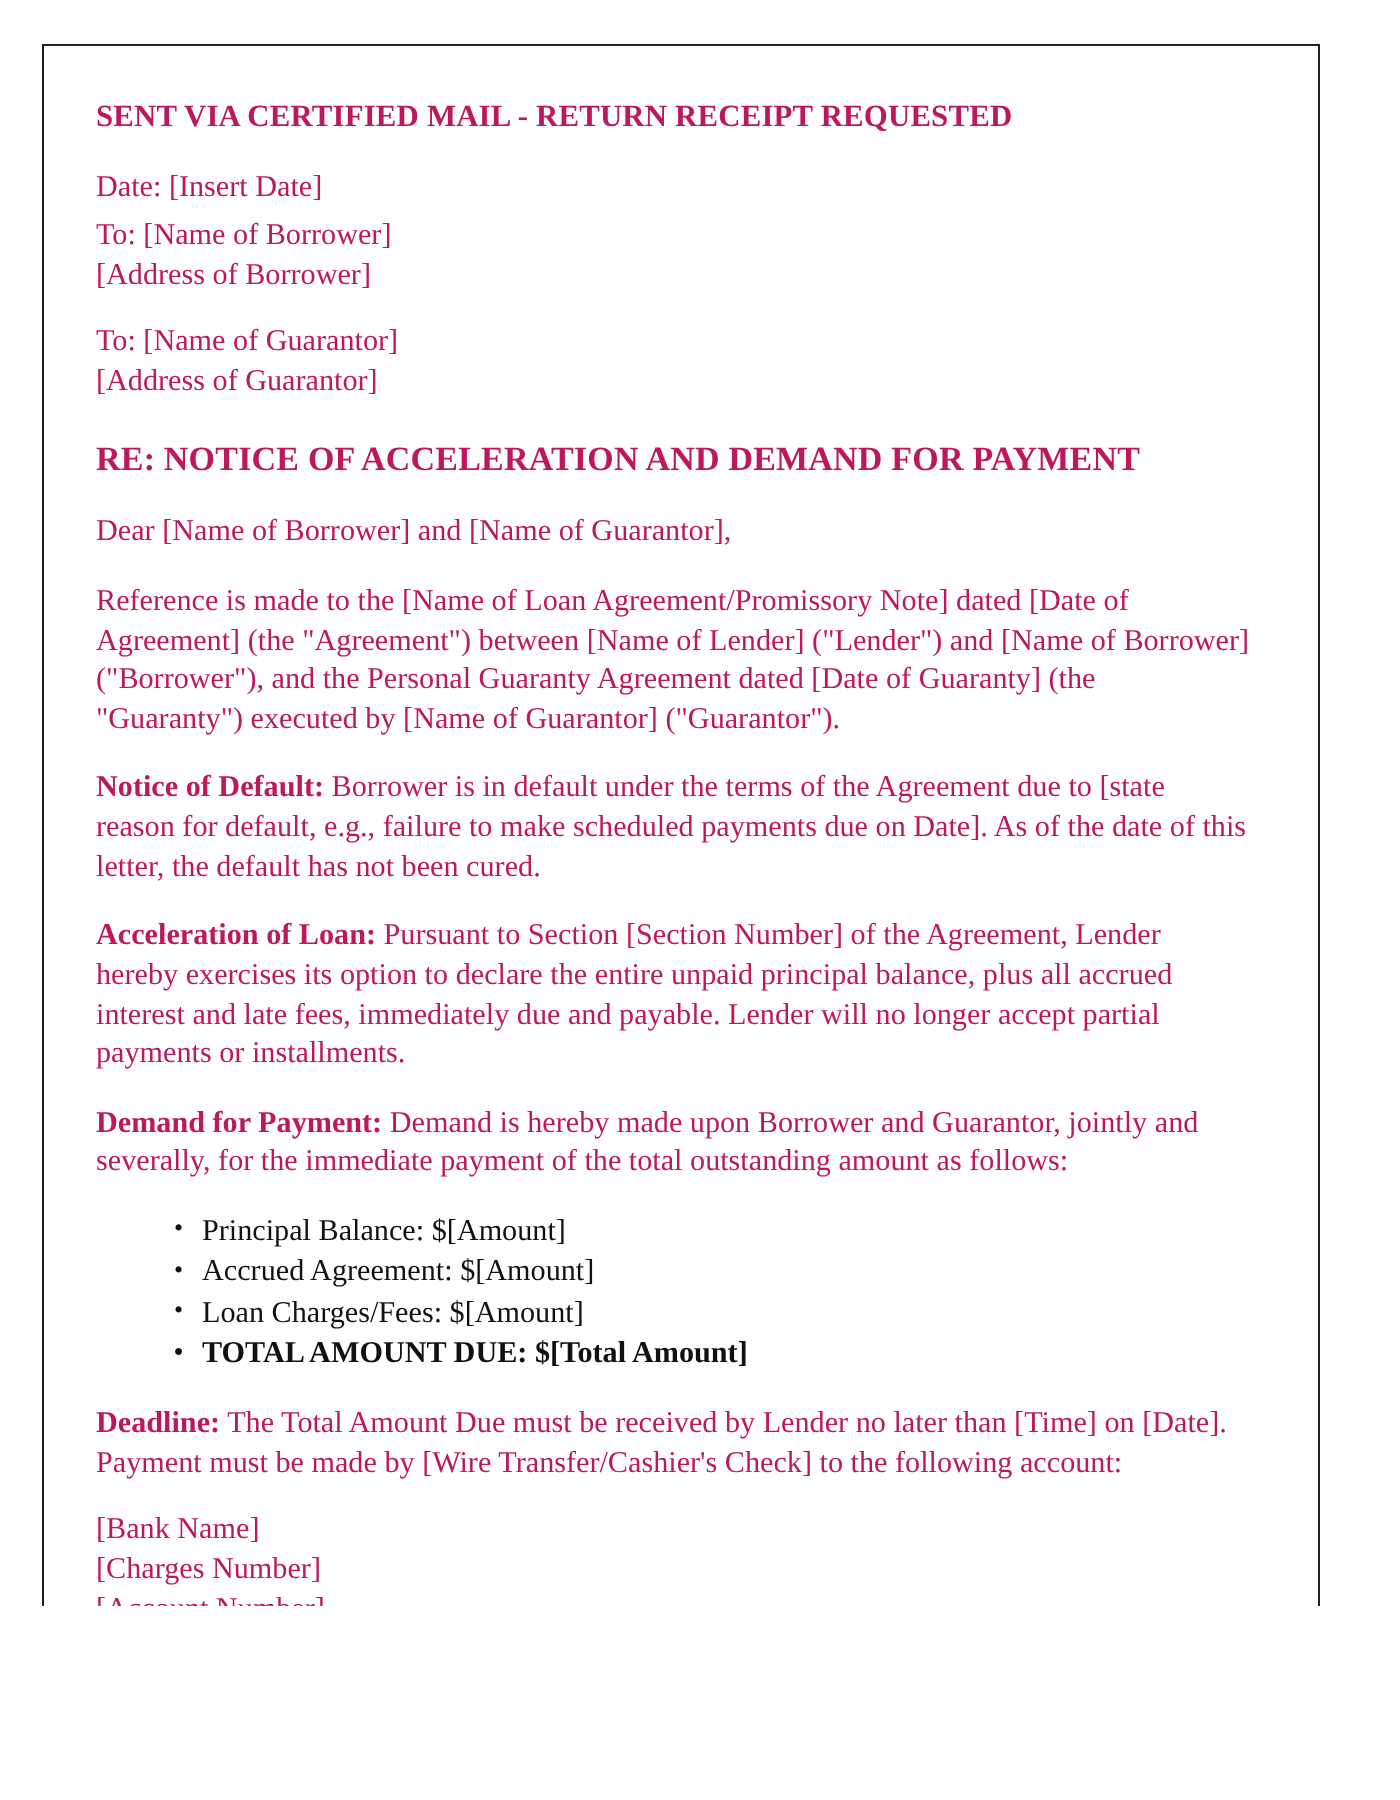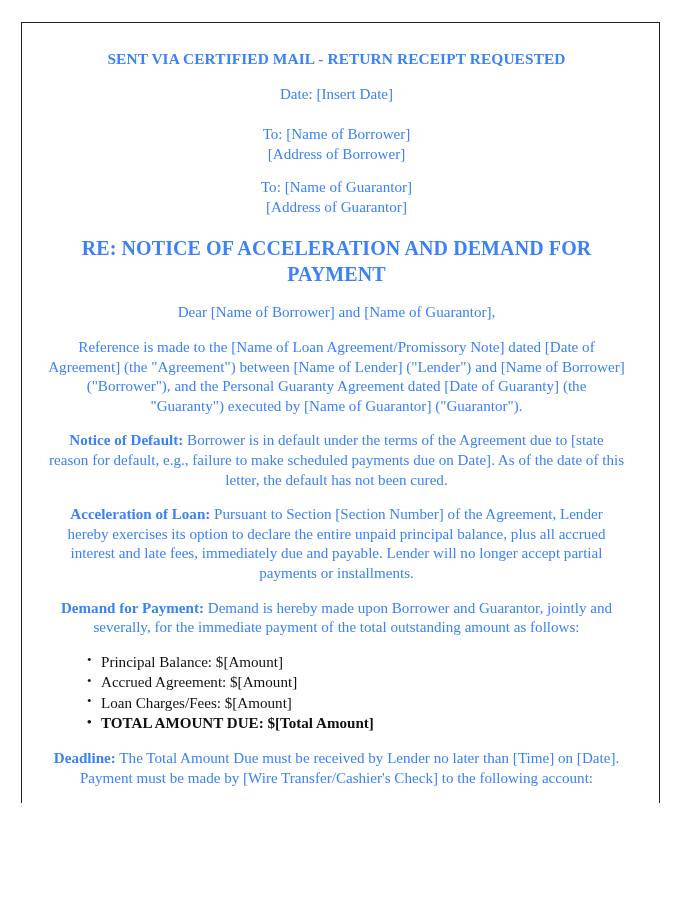--- a/index.html
+++ b/index.html
@@ -31,45 +31,45 @@
   .page-body {
     position: absolute;
     left: 26px;
     top: 26px;
     width: 577px;
   }
   p, .block {
     margin: 0 0 13px 0;
     font-size: 15.1px;
     line-height: 1.30;
-    text-align: center;
-    color: #3b82f6;
+    text-align: left;
+    color: #be185d;
   }
   .title {
     font-weight: bold;
     font-size: 15.4px;
     letter-spacing: 0.1px;
     margin-bottom: 16px;
   }
   .re-line {
     font-weight: bold;
-    font-size: 20px;
+    font-size: 17px;
     letter-spacing: 0.1px;
     margin-top: 17px;
     margin-bottom: 16px;
   }
   .addr-block {
     margin-bottom: 14px;
   }
   .addr-block .line {
     font-size: 15.1px;
     line-height: 1.32;
   }
   .date-line {
-    margin-bottom: 20px;
+    margin-bottom: 4px;
   }
   .para {
     margin-bottom: 14px;
     margin-top: 15px;
   }
   .para .run-in {
     font-weight: bold;
   }
   ul.amounts {
     margin: 0 0 14px 0;

